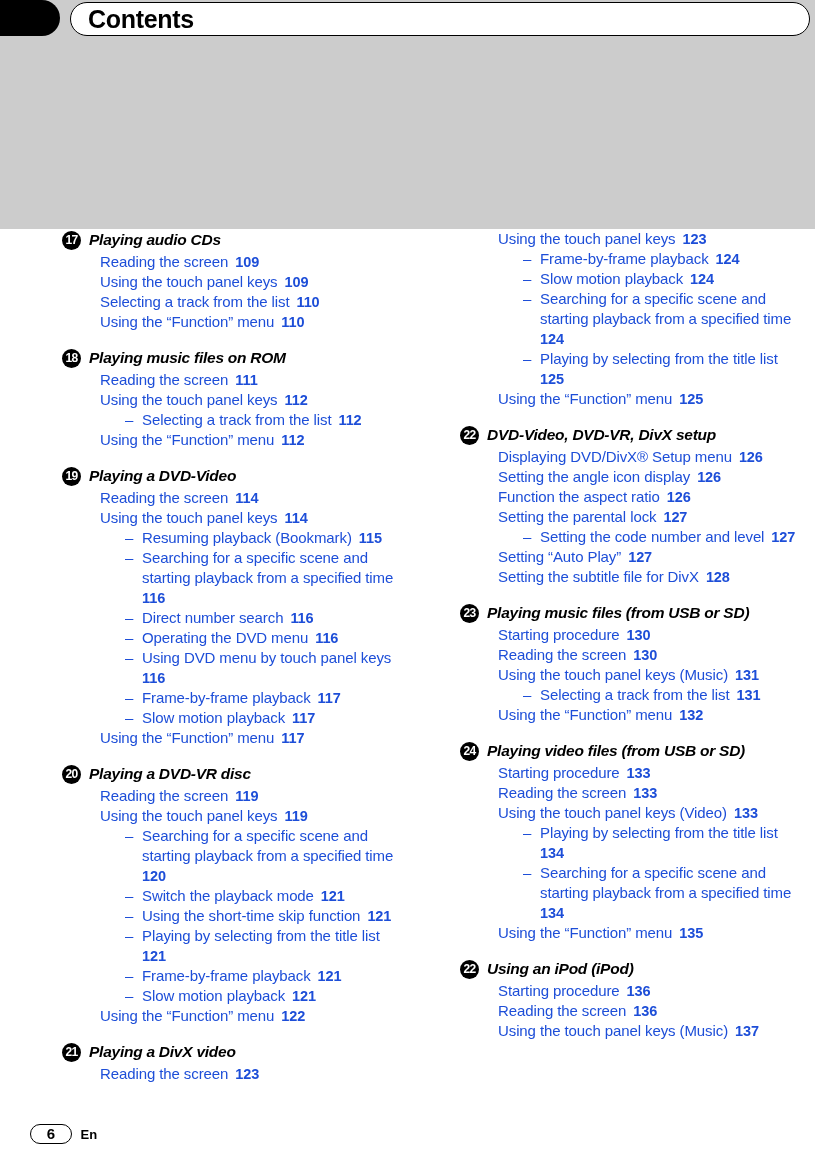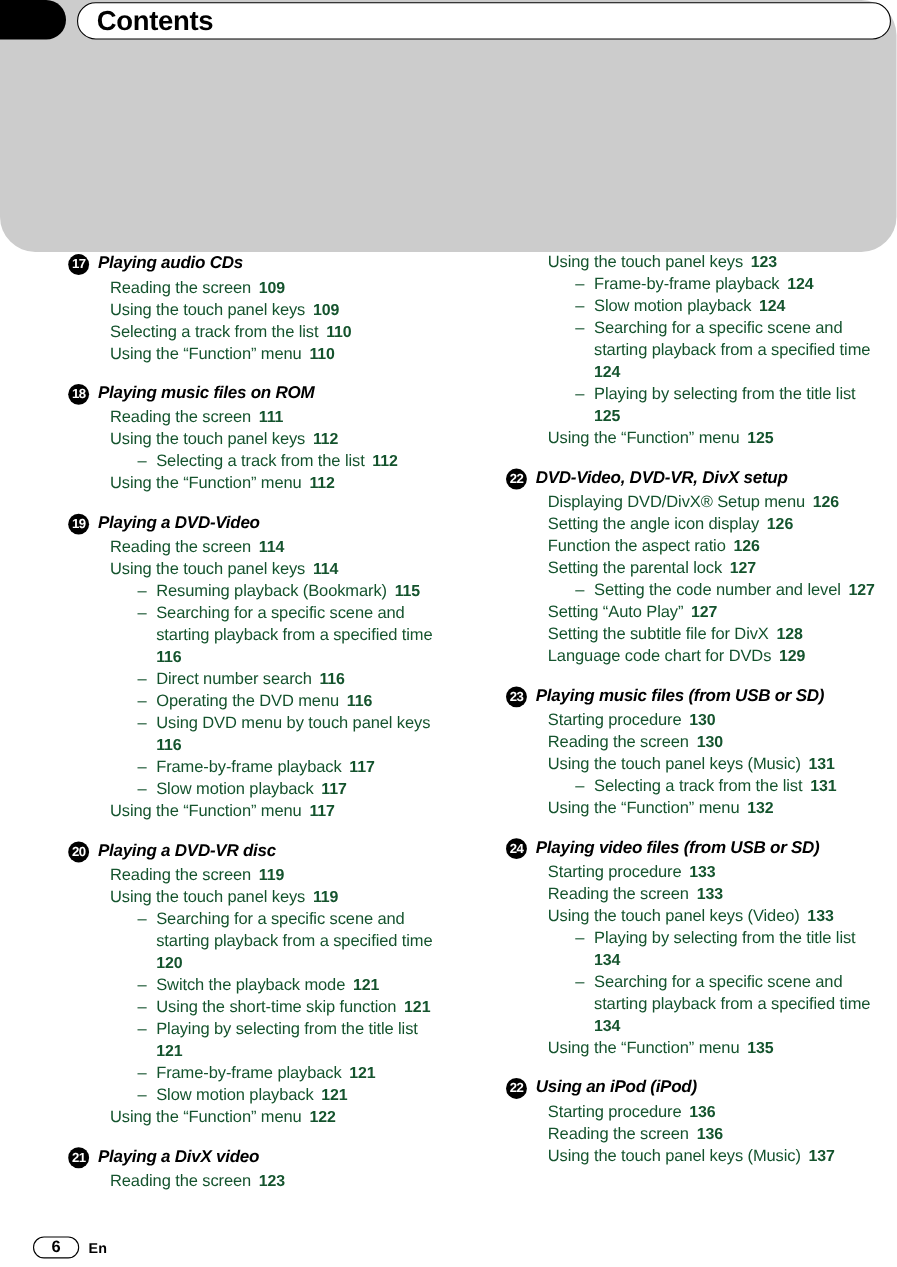--- a/index.html
+++ b/index.html
@@ -19,21 +19,20 @@
   }
 
   
   #header-band {
     position: absolute;
     left: 0;
     top: 0;
     width: 815px;
     height: 229px;
     background: #cccccc;
-    border-radius: 32px;
   }
   #header-tab {
     position: absolute;
     left: -20px;
     top: 0px;
     width: 80px;
     height: 36px;
     background: #000000;
     border-radius: 0 18px 18px 0;
   }
@@ -105,21 +104,21 @@
     letter-spacing: -0.25px;
     font-style: italic;
   }
 
   
   .entry {
     position: relative;
     font-size: 15px;
     line-height: 20px;
     letter-spacing: -0.1px;
-    color: #14532d;
+    color: #1d4ed8;
   }
   .entry.lvl1 { margin-left: 38px; }
   .entry.lvl2 { margin-left: 63px; padding-left: 17px; }
   .entry.lvl2 .dash {
     position: absolute;
     left: 0;
     top: 0;
     font-size: 15px;
     line-height: 20px;
   }
@@ -245,21 +244,20 @@
           <span class="num-badge">22</span>
           <span class="section-title">DVD-Video, DVD-VR, DivX setup</span>
         </div>
         <div class="entry lvl1"><span class="label">Displaying DVD/DivX® Setup menu</span><span class="gap"></span><span class="page">126</span></div>
         <div class="entry lvl1"><span class="label">Setting the angle icon display</span><span class="gap"></span><span class="page">126</span></div>
         <div class="entry lvl1"><span class="label">Function the aspect ratio</span><span class="gap"></span><span class="page">126</span></div>
         <div class="entry lvl1"><span class="label">Setting the parental lock</span><span class="gap"></span><span class="page">127</span></div>
         <div class="entry lvl2"><span class="dash">–</span><span class="label">Setting the code number and level</span><span class="gap"></span><span class="page">127</span></div>
         <div class="entry lvl1"><span class="label">Setting “Auto Play”</span><span class="gap"></span><span class="page">127</span></div>
         <div class="entry lvl1"><span class="label">Setting the subtitle file for DivX</span><span class="gap"></span><span class="page">128</span></div>
-        <div class="entry lvl1"><span class="label">Language code chart for DVDs</span><span class="gap"></span><span class="page">129</span></div>
       </div>
       <div class="section">
         <div class="section-head">
           <span class="num-badge">23</span>
           <span class="section-title">Playing music files (from USB or SD)</span>
         </div>
         <div class="entry lvl1"><span class="label">Starting procedure</span><span class="gap"></span><span class="page">130</span></div>
         <div class="entry lvl1"><span class="label">Reading the screen</span><span class="gap"></span><span class="page">130</span></div>
         <div class="entry lvl1"><span class="label">Using the touch panel keys (Music)</span><span class="gap"></span><span class="page">131</span></div>
         <div class="entry lvl2"><span class="dash">–</span><span class="label">Selecting a track from the list</span><span class="gap"></span><span class="page">131</span></div>

